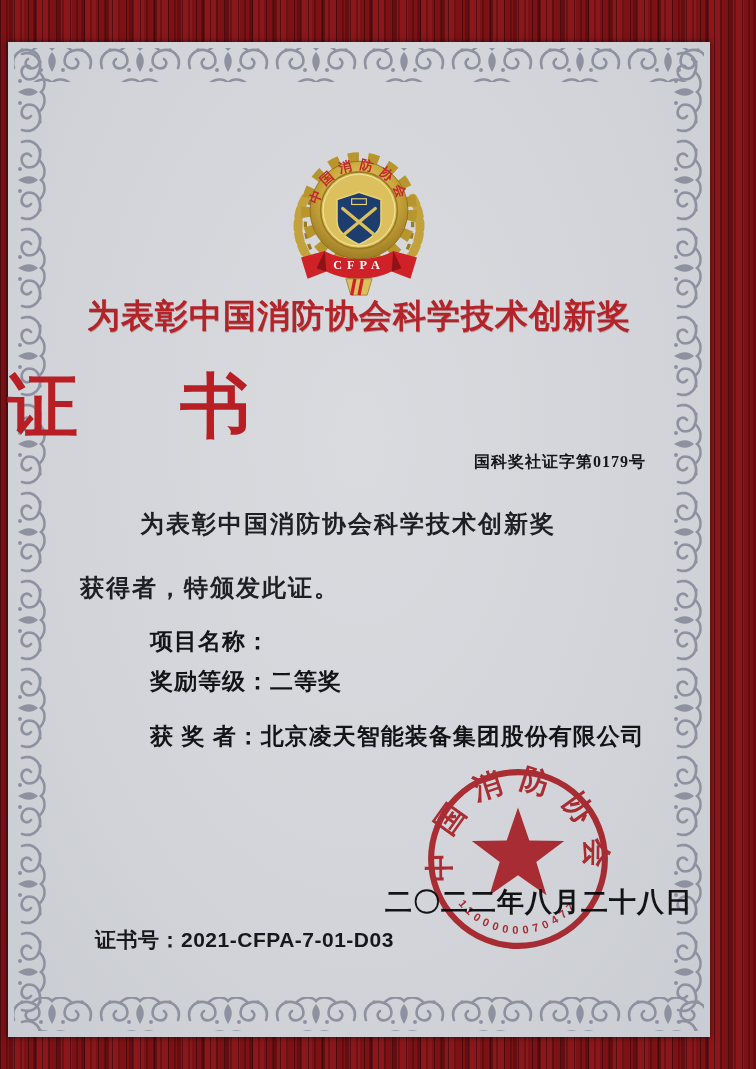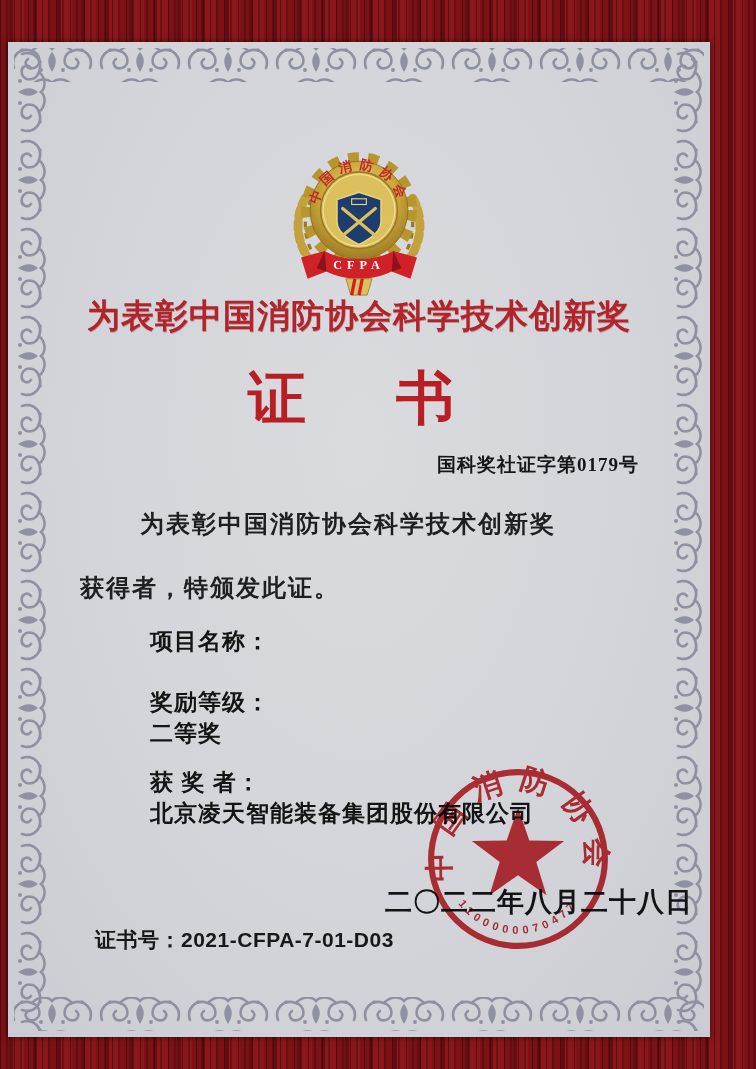--- a/index.html
+++ b/index.html
@@ -39,55 +39,55 @@
     position: absolute; top: 252px; left: 0; right: 0;
     text-align: center;
     font-size: 33px; font-weight: bold;
     color: #b2242a;
     letter-spacing: 1px;
     white-space: nowrap;
     text-shadow: 0.5px 0.5px 0 rgba(120,20,20,.35);
   }
   .doc-title {
     position: absolute; top: 318px; left: 0; right: 0;
-    text-align: center;
-    font-size: 58px; font-weight: bold;
+    text-align: left;
+    font-size: 70px; font-weight: bold;
     color: #b81f25;
     letter-spacing: 16px;
     white-space: nowrap;
   }
   .issue-no {
-    position: absolute; top: 410px; left: 0; right: 71px;
+    position: absolute; top: 410px; left: 0; right: 64px;
     text-align: right;
-    font-size: 19px; font-weight: bold;
+    font-size: 16px; font-weight: bold;
     color: #16161a;
     letter-spacing: 1px;
   }
   .body-text {
     position: absolute; top: 450px; left: 72px; right: 40px;
     font-size: 24px; color: #1e1f22;
     font-weight: 600;
     line-height: 64px;
     letter-spacing: 2px;
   }
   .body-line1 { padding-left: 60px; white-space: nowrap; }
   .body-line2 { white-space: nowrap; }
 
   .fields {
     position: absolute; top: 584px; left: 142px; right: 30px;
     font-family: "Liberation Sans", "DejaVu Sans", sans-serif;
     font-size: 23px; font-weight: bold; color: #141417;
     letter-spacing: 1px;
   }
-  .field-row { display: flex; align-items: flex-start; flex-direction: column; }
+  .field-row { display: flex; align-items: flex-start; }
   .field-label { white-space: nowrap; }
   .field-value { white-space: nowrap; text-align: center; }
   .project-values .line { line-height: 42px; white-space: nowrap; }
-  .row-grade { margin-top: 30px; }
-  .row-winner { margin-top: 18px; }
+  .row-grade { margin-top: 9px; }
+  .row-winner { margin-top: 24px; }
 
   .seal-wrap {
     position: absolute; left: 414px; top: 721px;
     width: 192px; height: 192px;
     mix-blend-mode: multiply;
     opacity: .93;
     z-index: 3;
   }
   .date-line {
     position: absolute; left: 377px; top: 842px;

